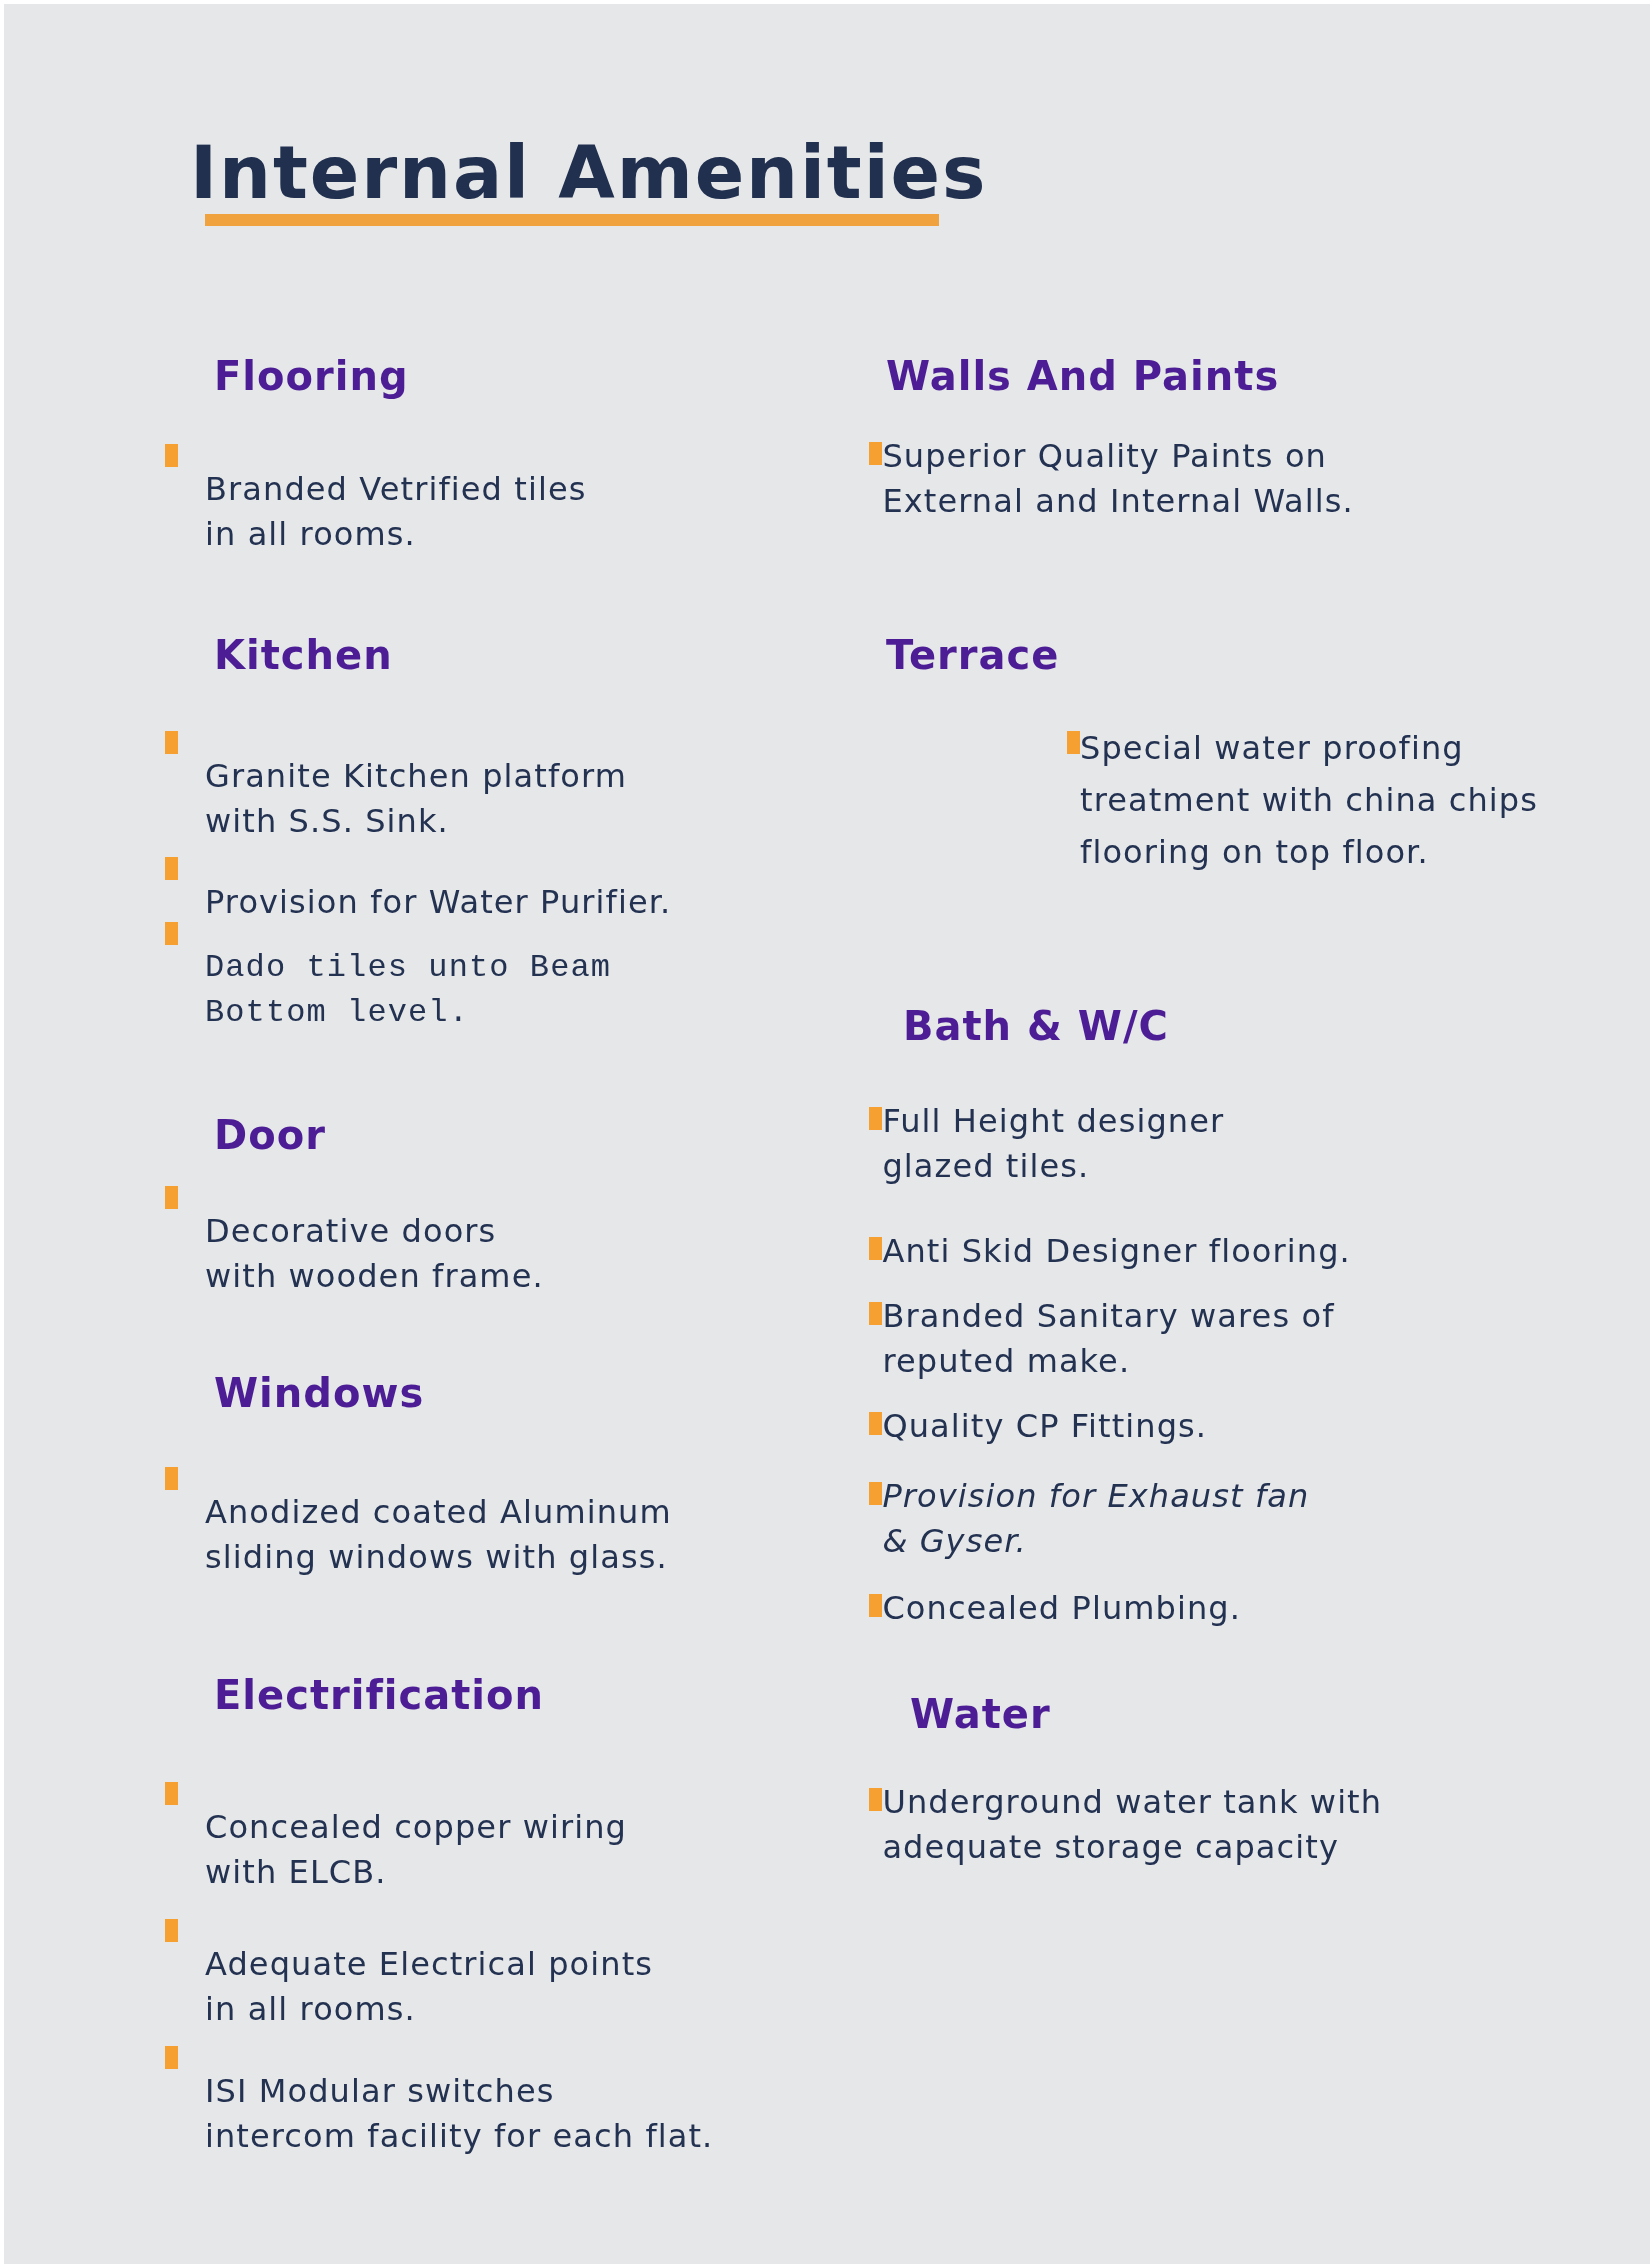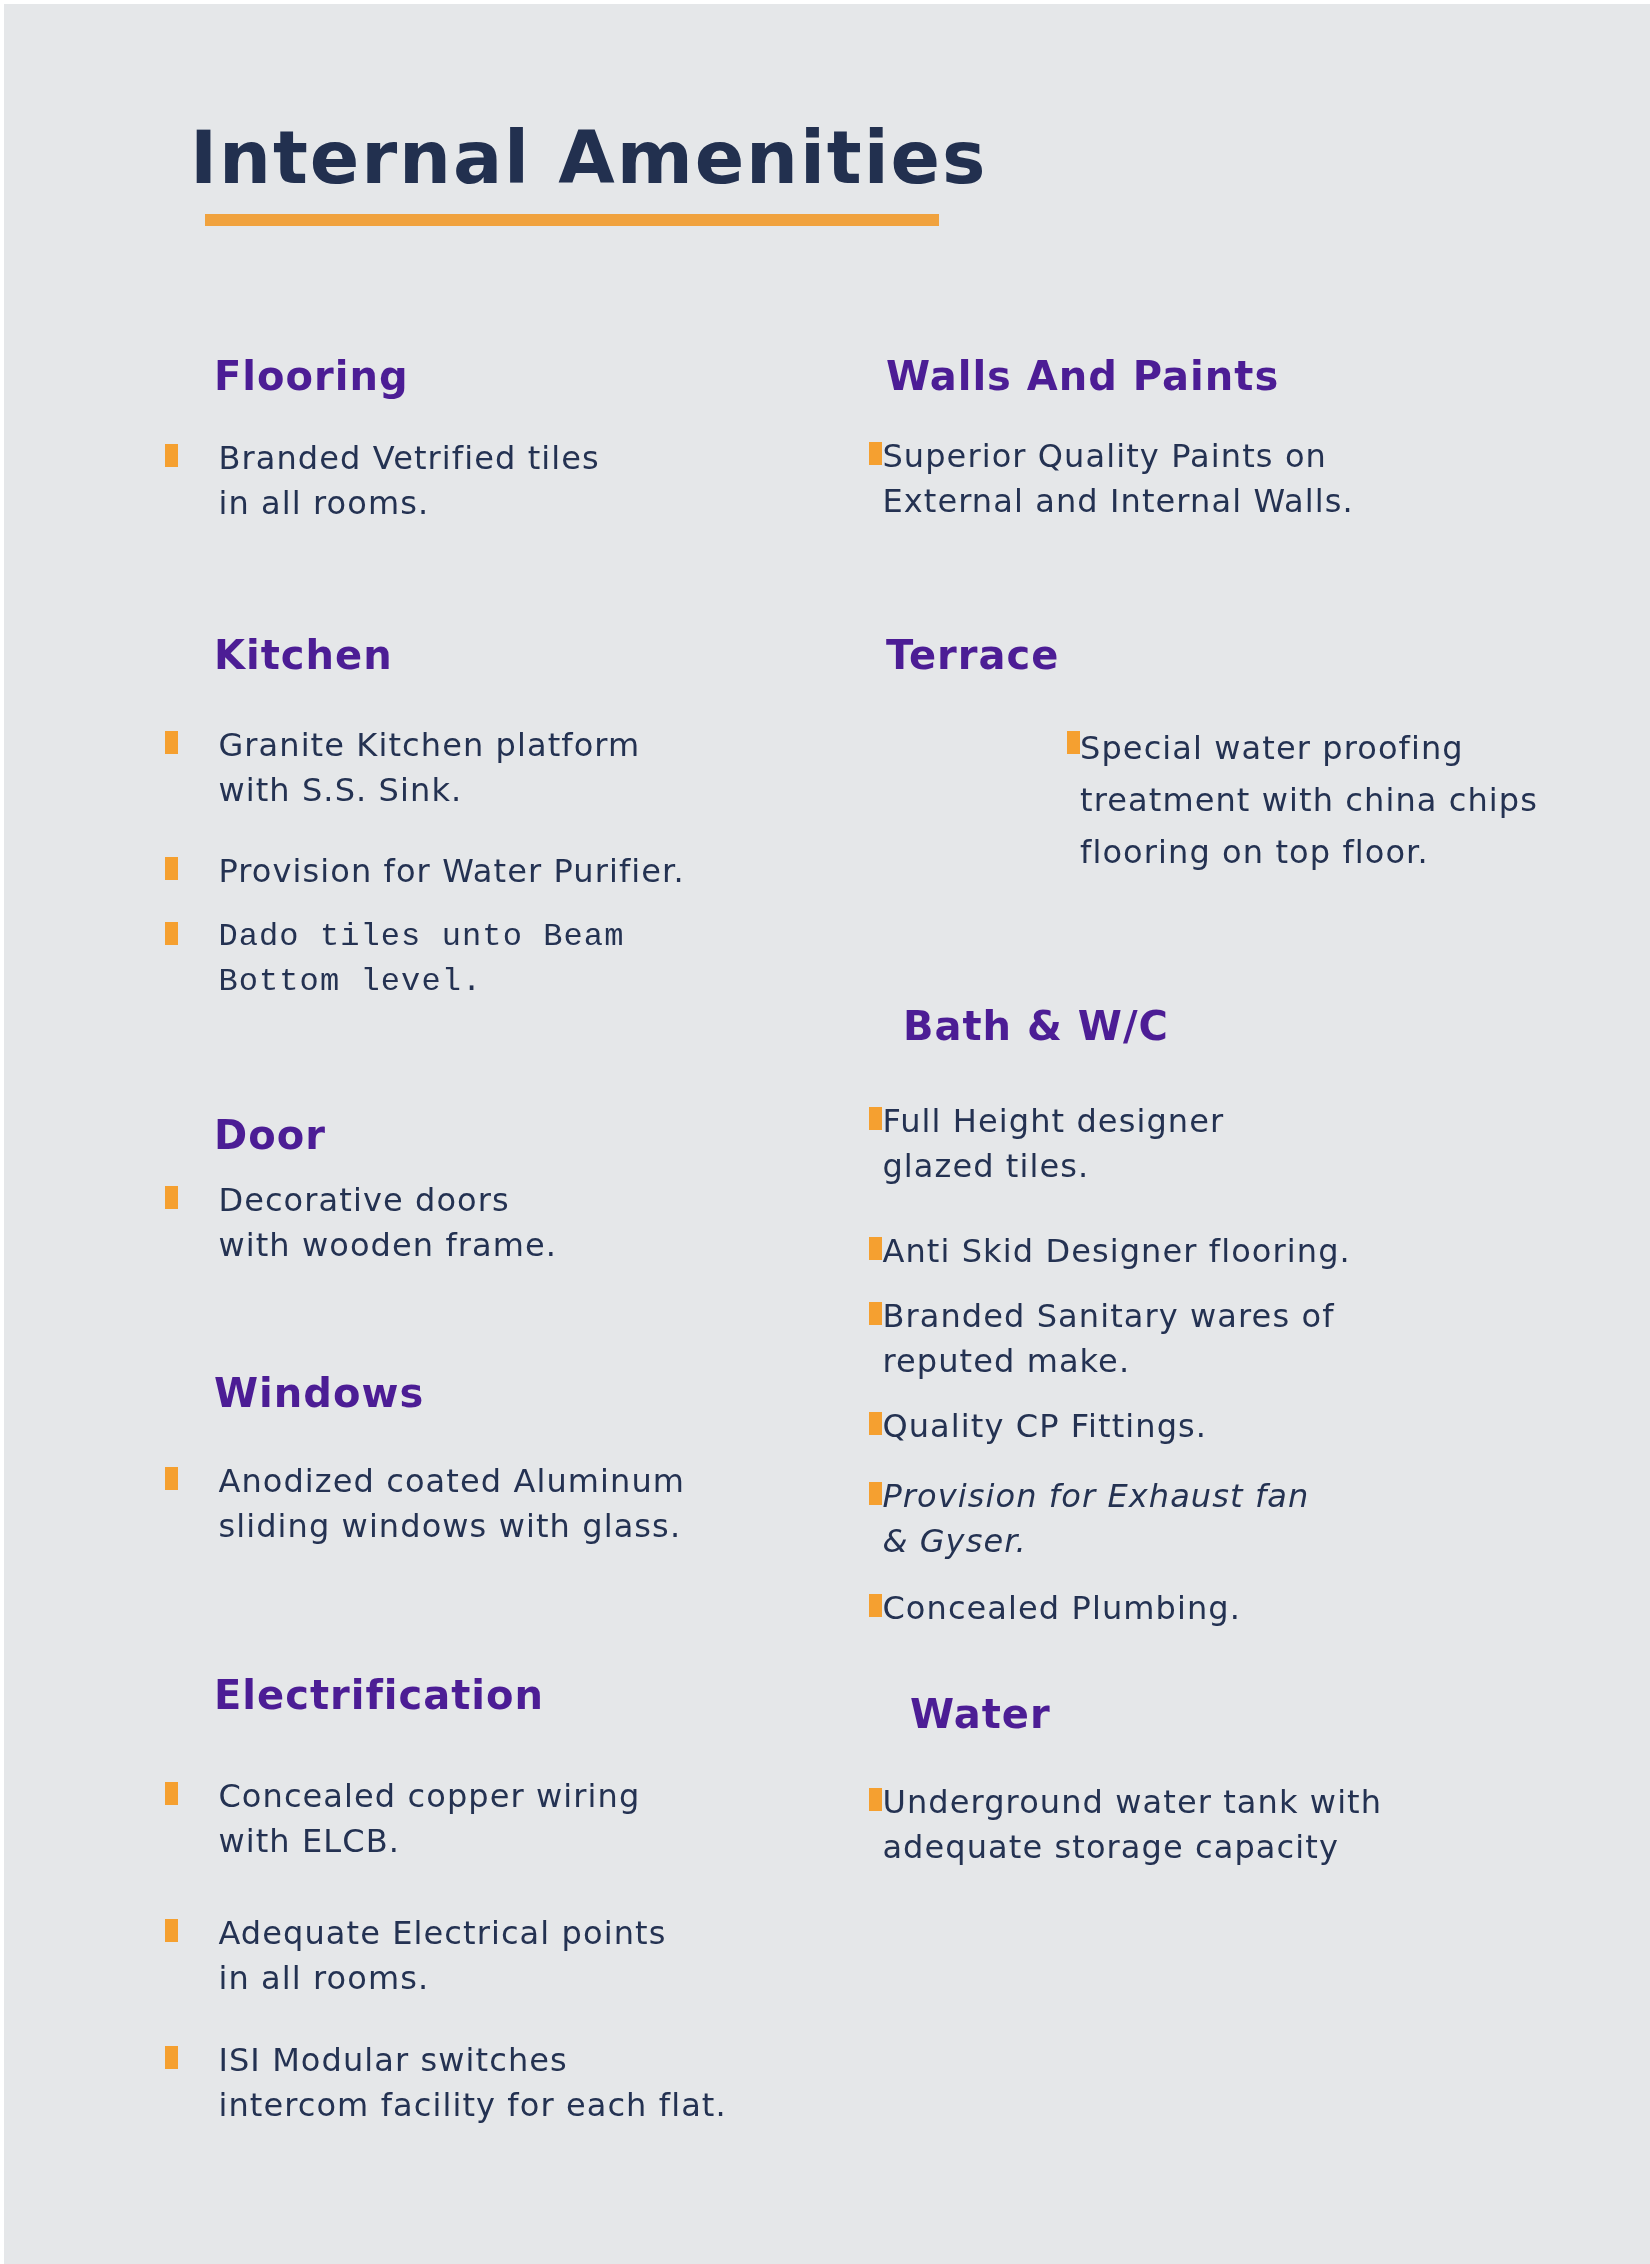--- a/index.html
+++ b/index.html
@@ -13,21 +13,21 @@
     position: absolute;
     left: 0; top: 0;
     width: 1651px; height: 2265px;
     background: #e5e7e9;
     border-top: 4.8px solid #ffffff;
     border-left: 4.8px solid #ffffff;
     overflow: hidden;
   }
   .page-title {
     position: absolute;
-    left: 186px; top: 117px;
+    left: 186px; top: 132px;
     font-size: 73px;
     font-weight: bold;
     letter-spacing: 1.9px;
     color: #22304f;
     line-height: 1;
     white-space: nowrap;
   }
   .title-underline {
     position: absolute;
     left: 201px; top: 210px;
@@ -54,21 +54,21 @@
     margin-top: 7.6px;
     background: #f5a030;
   }
   .item .txt {
     color: #243252;
     font-size: 32px;
     letter-spacing: 1.1px;
     line-height: 1.42;
     white-space: pre-line;
   }
-  .item.lcol { left: 161px; width: 612px; }
+  .item.lcol { left: 161px; width: 612px; flex-direction: column; }
   .item.lcol .txt { margin-left: 40px; }
   .item.rcol { left: 865px; width: 669px; }
   .item.rcol .txt { }
   .item.loose .txt { line-height: 1.62; }
 </style>
 </head>
 <body>
 
 <div class="page">
 

